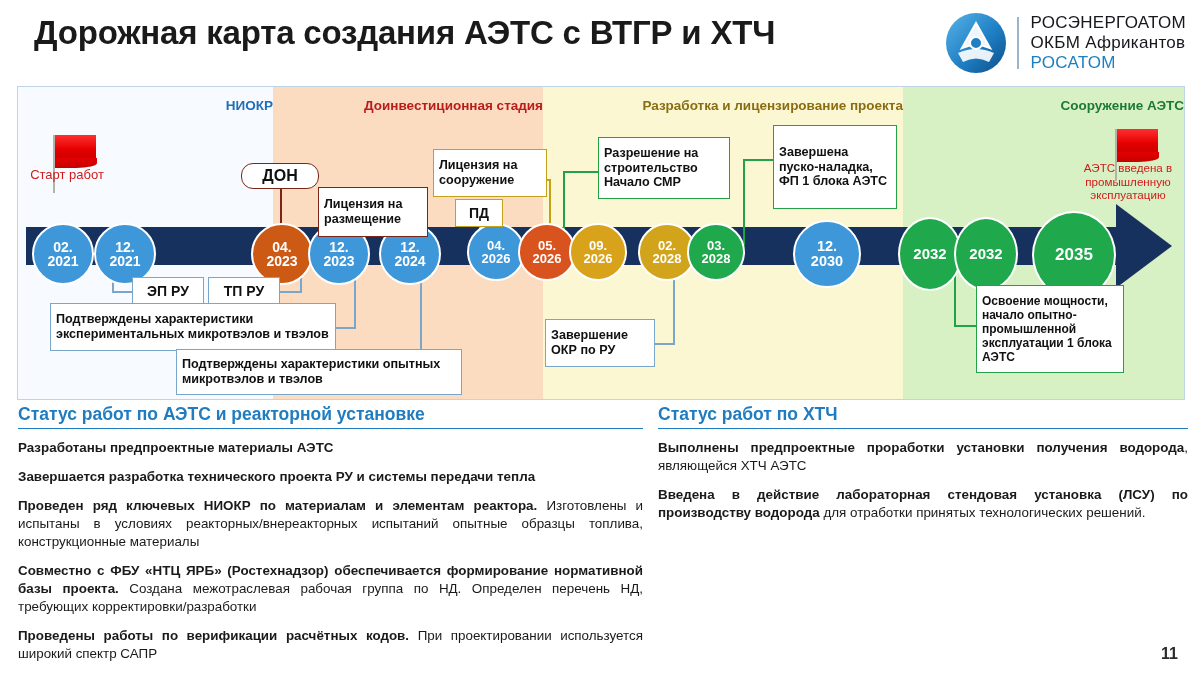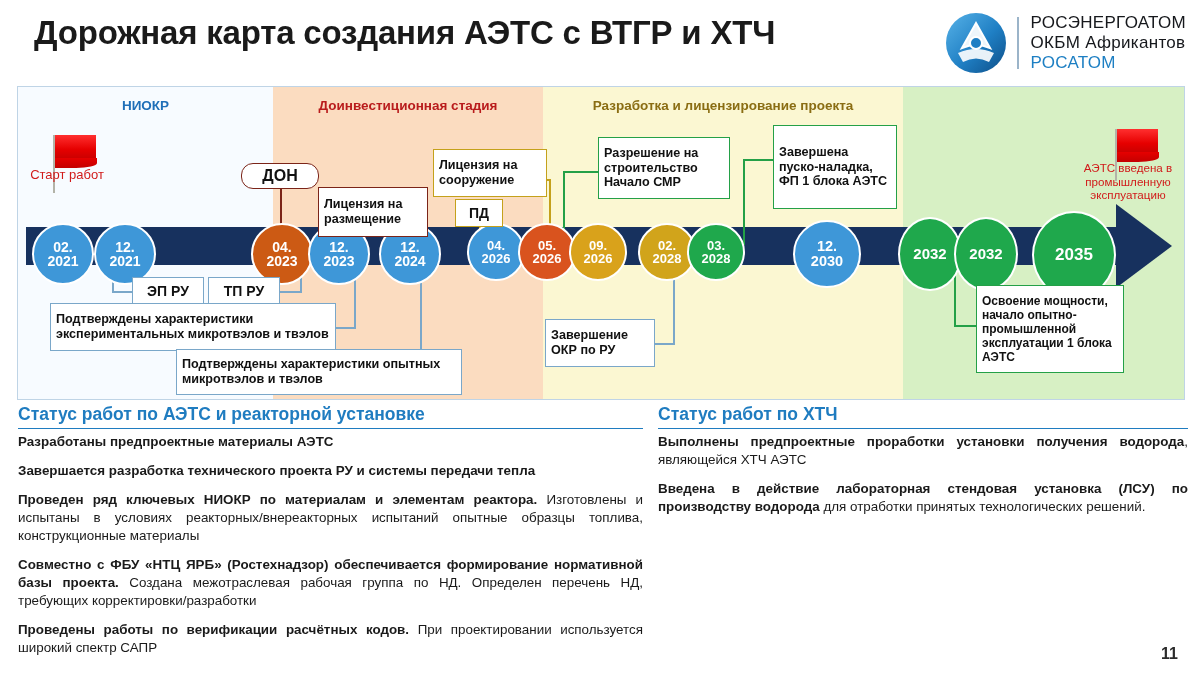--- a/index.html
+++ b/index.html
@@ -29,21 +29,21 @@
   #roadmap{
     position:absolute;left:17px;top:86px;width:1166px;height:312px;
     border:1px solid #bfd4e6;background:#fdfdfd;overflow:hidden;
   }
   .band{position:absolute;top:0;bottom:0;}
   #band-niokr{left:0;width:255px;background:#f7fbff;}
   #band-doinv{left:255px;width:270px;background:#fbdcc0;}
   #band-razrab{left:525px;width:360px;background:#fbf7d2;}
   #band-soor{left:885px;width:281px;background:#d7f0c4;}
 
-  .band-title{position:absolute;text-align:center;font-size:13.5px;font-weight:bold;line-height:1.25;}
+  .band-title{position:absolute;text-align:right;font-size:13.5px;font-weight:bold;line-height:1.25;}
   #t-niokr{left:0;width:255px;top:11px;color:#1f6fb8;}
   #t-doinv{left:255px;width:270px;top:11px;color:#b91c1c;}
   #t-razrab{left:525px;width:360px;top:11px;color:#8a6d13;}
   #t-soor{left:885px;width:281px;top:11px;color:#1d7a35;}
 
   
   #tl-bar{position:absolute;left:8px;top:140px;height:38px;width:1095px;background:#17315e;}
   #tl-arrow{position:absolute;left:1098px;top:117px;width:0;height:0;
     border-top:42px solid transparent;border-bottom:42px solid transparent;border-left:56px solid #17315e;}
 
@@ -81,21 +81,21 @@
     border-radius:0 0 50% 0;
   }
   .flaglabel{position:absolute;font-size:13px;font-weight:normal;color:#d11a1a;
     text-align:center;line-height:1.18;}
 
   
   .status-col{position:absolute;top:404px;}
   #col-left{left:18px;width:625px;}
   #col-right{left:658px;width:530px;}
   .status-head{
-    font-size:17.5px;font-weight:bold;color:#1f7cc0;margin-bottom:4px;
+    font-size:17.5px;font-weight:bold;color:#1f7cc0;margin-bottom:10px;
     border-bottom:1.5px solid #1f7cc0;padding-bottom:3px;
   }
   .status-p{font-size:13.4px;color:#1a1a1a;line-height:1.34;margin-bottom:11px;text-align:justify;}
   .status-p b{font-weight:bold;}
   #page-number{position:absolute;right:22px;bottom:10px;font-size:16px;font-weight:bold;color:#2b2b2b;}
 </style>
 </head>
 <body>
 
 <div id="header">
@@ -131,20 +131,21 @@
 <div id="roadmap">
 
   <div class="band" id="band-niokr"></div>
   <div class="band" id="band-doinv"></div>
   <div class="band" id="band-razrab"></div>
   <div class="band" id="band-soor"></div>
 
   <div class="band-title" id="t-niokr">НИОКР</div>
   <div class="band-title" id="t-doinv">Доинвестиционная стадия</div>
   <div class="band-title" id="t-razrab">Разработка и лицензирование проекта</div>
+  <div class="band-title" id="t-soor">Сооружение АЭТС</div>
 
   <div id="tl-bar"></div>
   <div id="tl-arrow"></div>
 
   <div class="vline" style="left:262px;top:100px;height:42px;background:#7b2418;"></div>
 
   <div class="vline" style="left:400px;top:130px;height:26px;background:#7b2418;"></div>
   <div class="hline" style="left:366px;top:130px;width:36px;background:#7b2418;"></div>
 
   <div class="vline" style="left:531px;top:92px;height:66px;background:#c4a11b;"></div>

